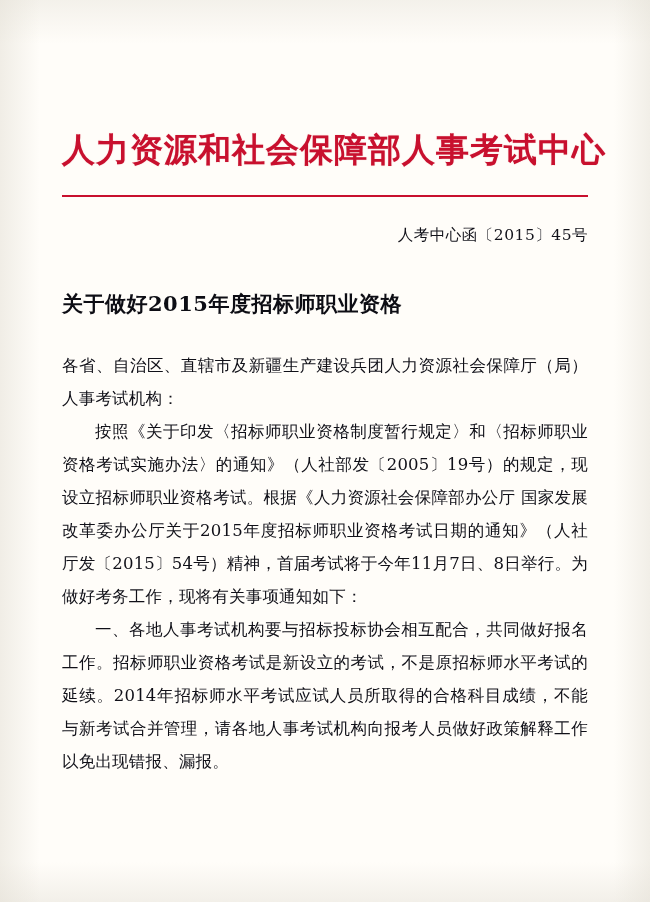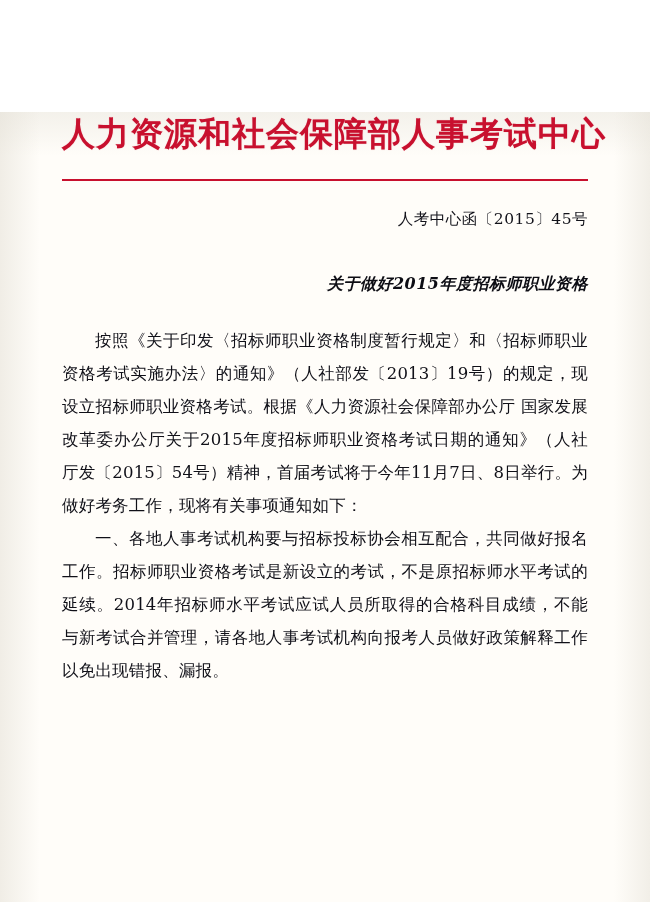--- a/index.html
+++ b/index.html
@@ -26,21 +26,21 @@
     background:
       linear-gradient(90deg, rgba(228,224,214,0.55) 0px, rgba(255,255,255,0) 40px),
       linear-gradient(270deg, rgba(228,224,214,0.5) 0px, rgba(255,255,255,0) 36px),
       linear-gradient(180deg, rgba(232,229,220,0.5) 0px, rgba(255,255,255,0) 44px),
       linear-gradient(0deg, rgba(230,226,217,0.5) 0px, rgba(255,255,255,0) 40px),
       #fffdf9;
     pointer-events: none;
   }
   .content {
     position: relative;
-    padding: 0 62px;
+    padding: 16px 62px;
   }
   .letterhead {
     text-align: center;
     color: #c8102e;
     font-family: "DejaVu Serif", "Liberation Serif", serif;
     font-weight: bold;
     font-size: 33px;
     letter-spacing: 1px;
     margin-top: 112px;
     white-space: nowrap;
@@ -52,28 +52,27 @@
     margin: 22px 0 0 0;
   }
   .doc-number {
     text-align: right;
     margin-top: 28px;
     font-size: 15.5px;
     color: #12121a;
     letter-spacing: 0.5px;
   }
   .title {
-    text-align: right;
+    text-align: left;
     font-weight: bold;
-    font-size: 16px;
+    font-size: 21px;
     color: #0d0d14;
     margin-top: 40px;
     line-height: 1.75;
     letter-spacing: 0.5px;
-    font-style: italic;
   }
   .title .line2 {
     display: block;
   }
   .body-text {
     margin-top: 26px;
     font-size: 16.5px;
     line-height: 2.0;
     color: #101018;
     text-align: justify;
@@ -98,19 +97,20 @@
 
     <div class="redline"></div>
 
     <div class="doc-number">人考中心函〔2015〕45号</div>
 
     <div class="title">
       <span>关于做好2015年度招标师职业资格</span>
     </div>
 
     <div class="body-text">
-      <p class="para indent">按照《关于印发〈招标师职业资格制度暂行规定〉和〈招标师职业资格考试实施办法〉的通知》（人社部发〔2013〕19号）的规定，现设立招标师职业资格考试。根据《人力资源社会保障部办公厅 国家发展改革委办公厅关于2015年度招标师职业资格考试日期的通知》（人社厅发〔2015〕54号）精神，首届考试将于今年11月7日、8日举行。为做好考务工作，现将有关事项通知如下：</p>
+      <p class="para">各省、自治区、直辖市及新疆生产建设兵团人力资源社会保障厅（局）人事考试机构：</p>
+      <p class="para indent">按照《关于印发〈招标师职业资格制度暂行规定〉和〈招标师职业资格考试实施办法〉的通知》（人社部发〔2005〕19号）的规定，现设立招标师职业资格考试。根据《人力资源社会保障部办公厅 国家发展改革委办公厅关于2015年度招标师职业资格考试日期的通知》（人社厅发〔2015〕54号）精神，首届考试将于今年11月7日、8日举行。为做好考务工作，现将有关事项通知如下：</p>
       <p class="para indent">一、各地人事考试机构要与招标投标协会相互配合，共同做好报名工作。招标师职业资格考试是新设立的考试，不是原招标师水平考试的延续。2014年招标师水平考试应试人员所取得的合格科目成绩，不能与新考试合并管理，请各地人事考试机构向报考人员做好政策解释工作以免出现错报、漏报。</p>
     </div>
 
   </div>
 
 </div>
 
 </body></html>

